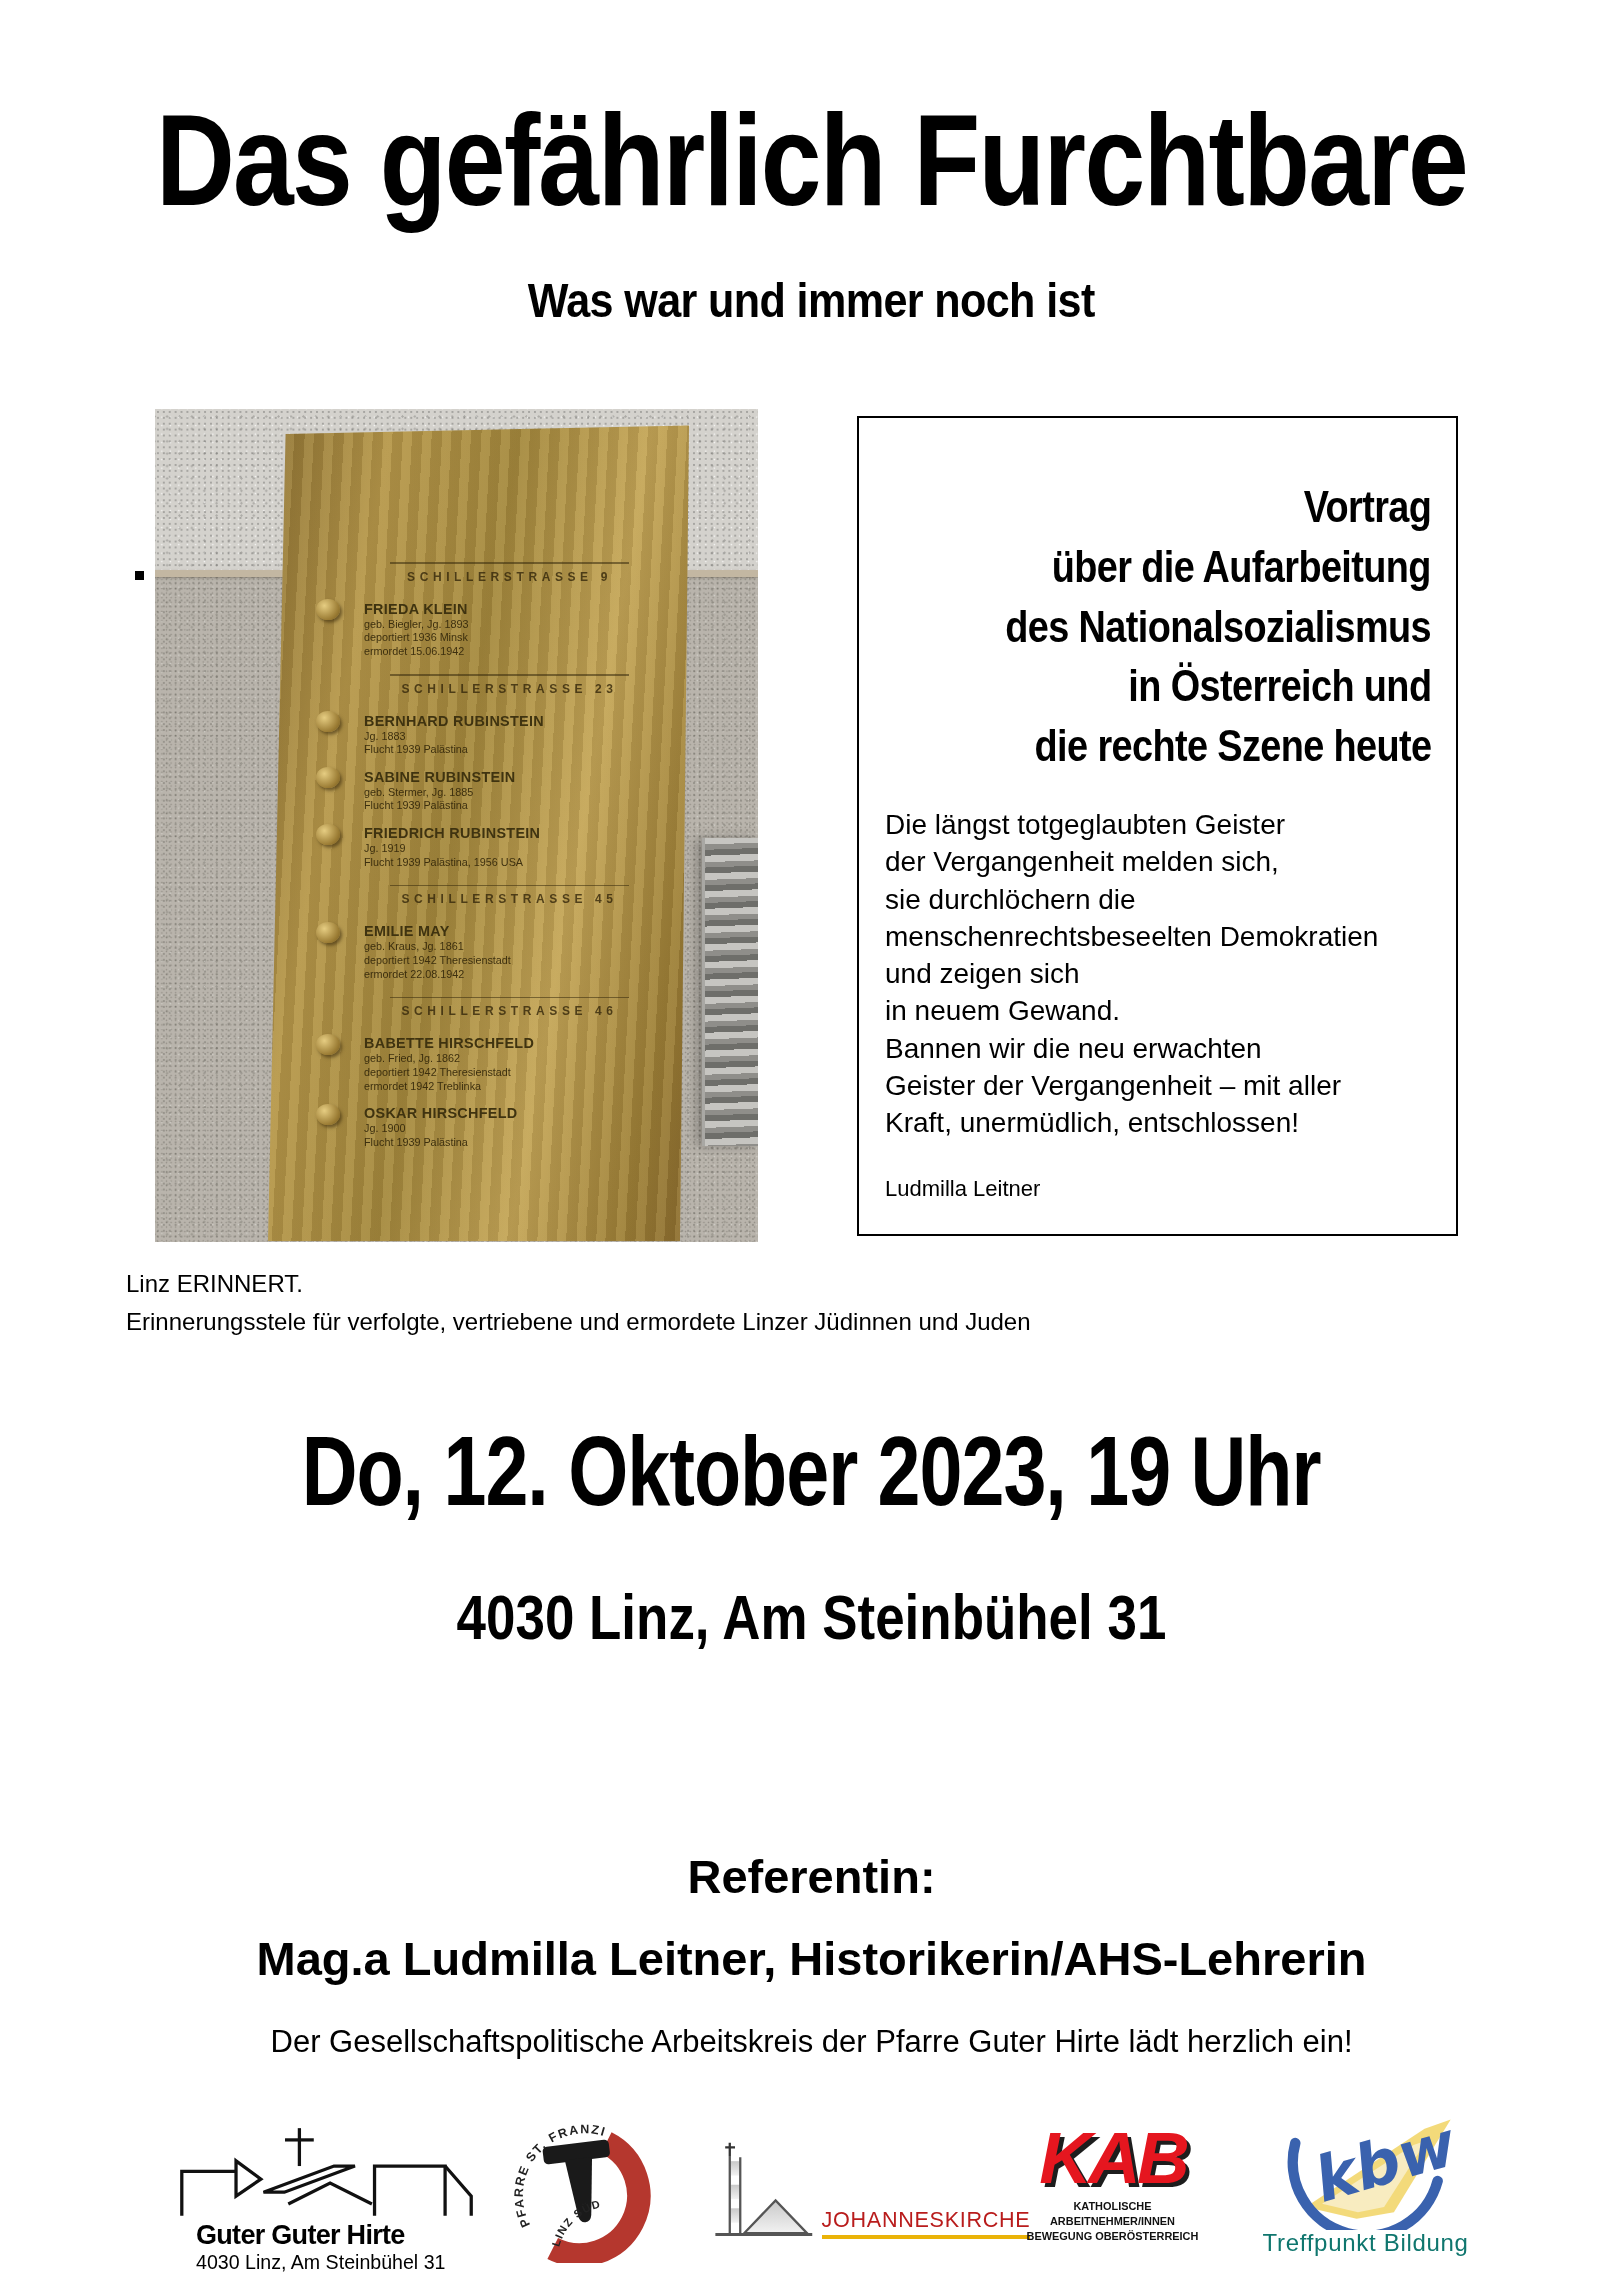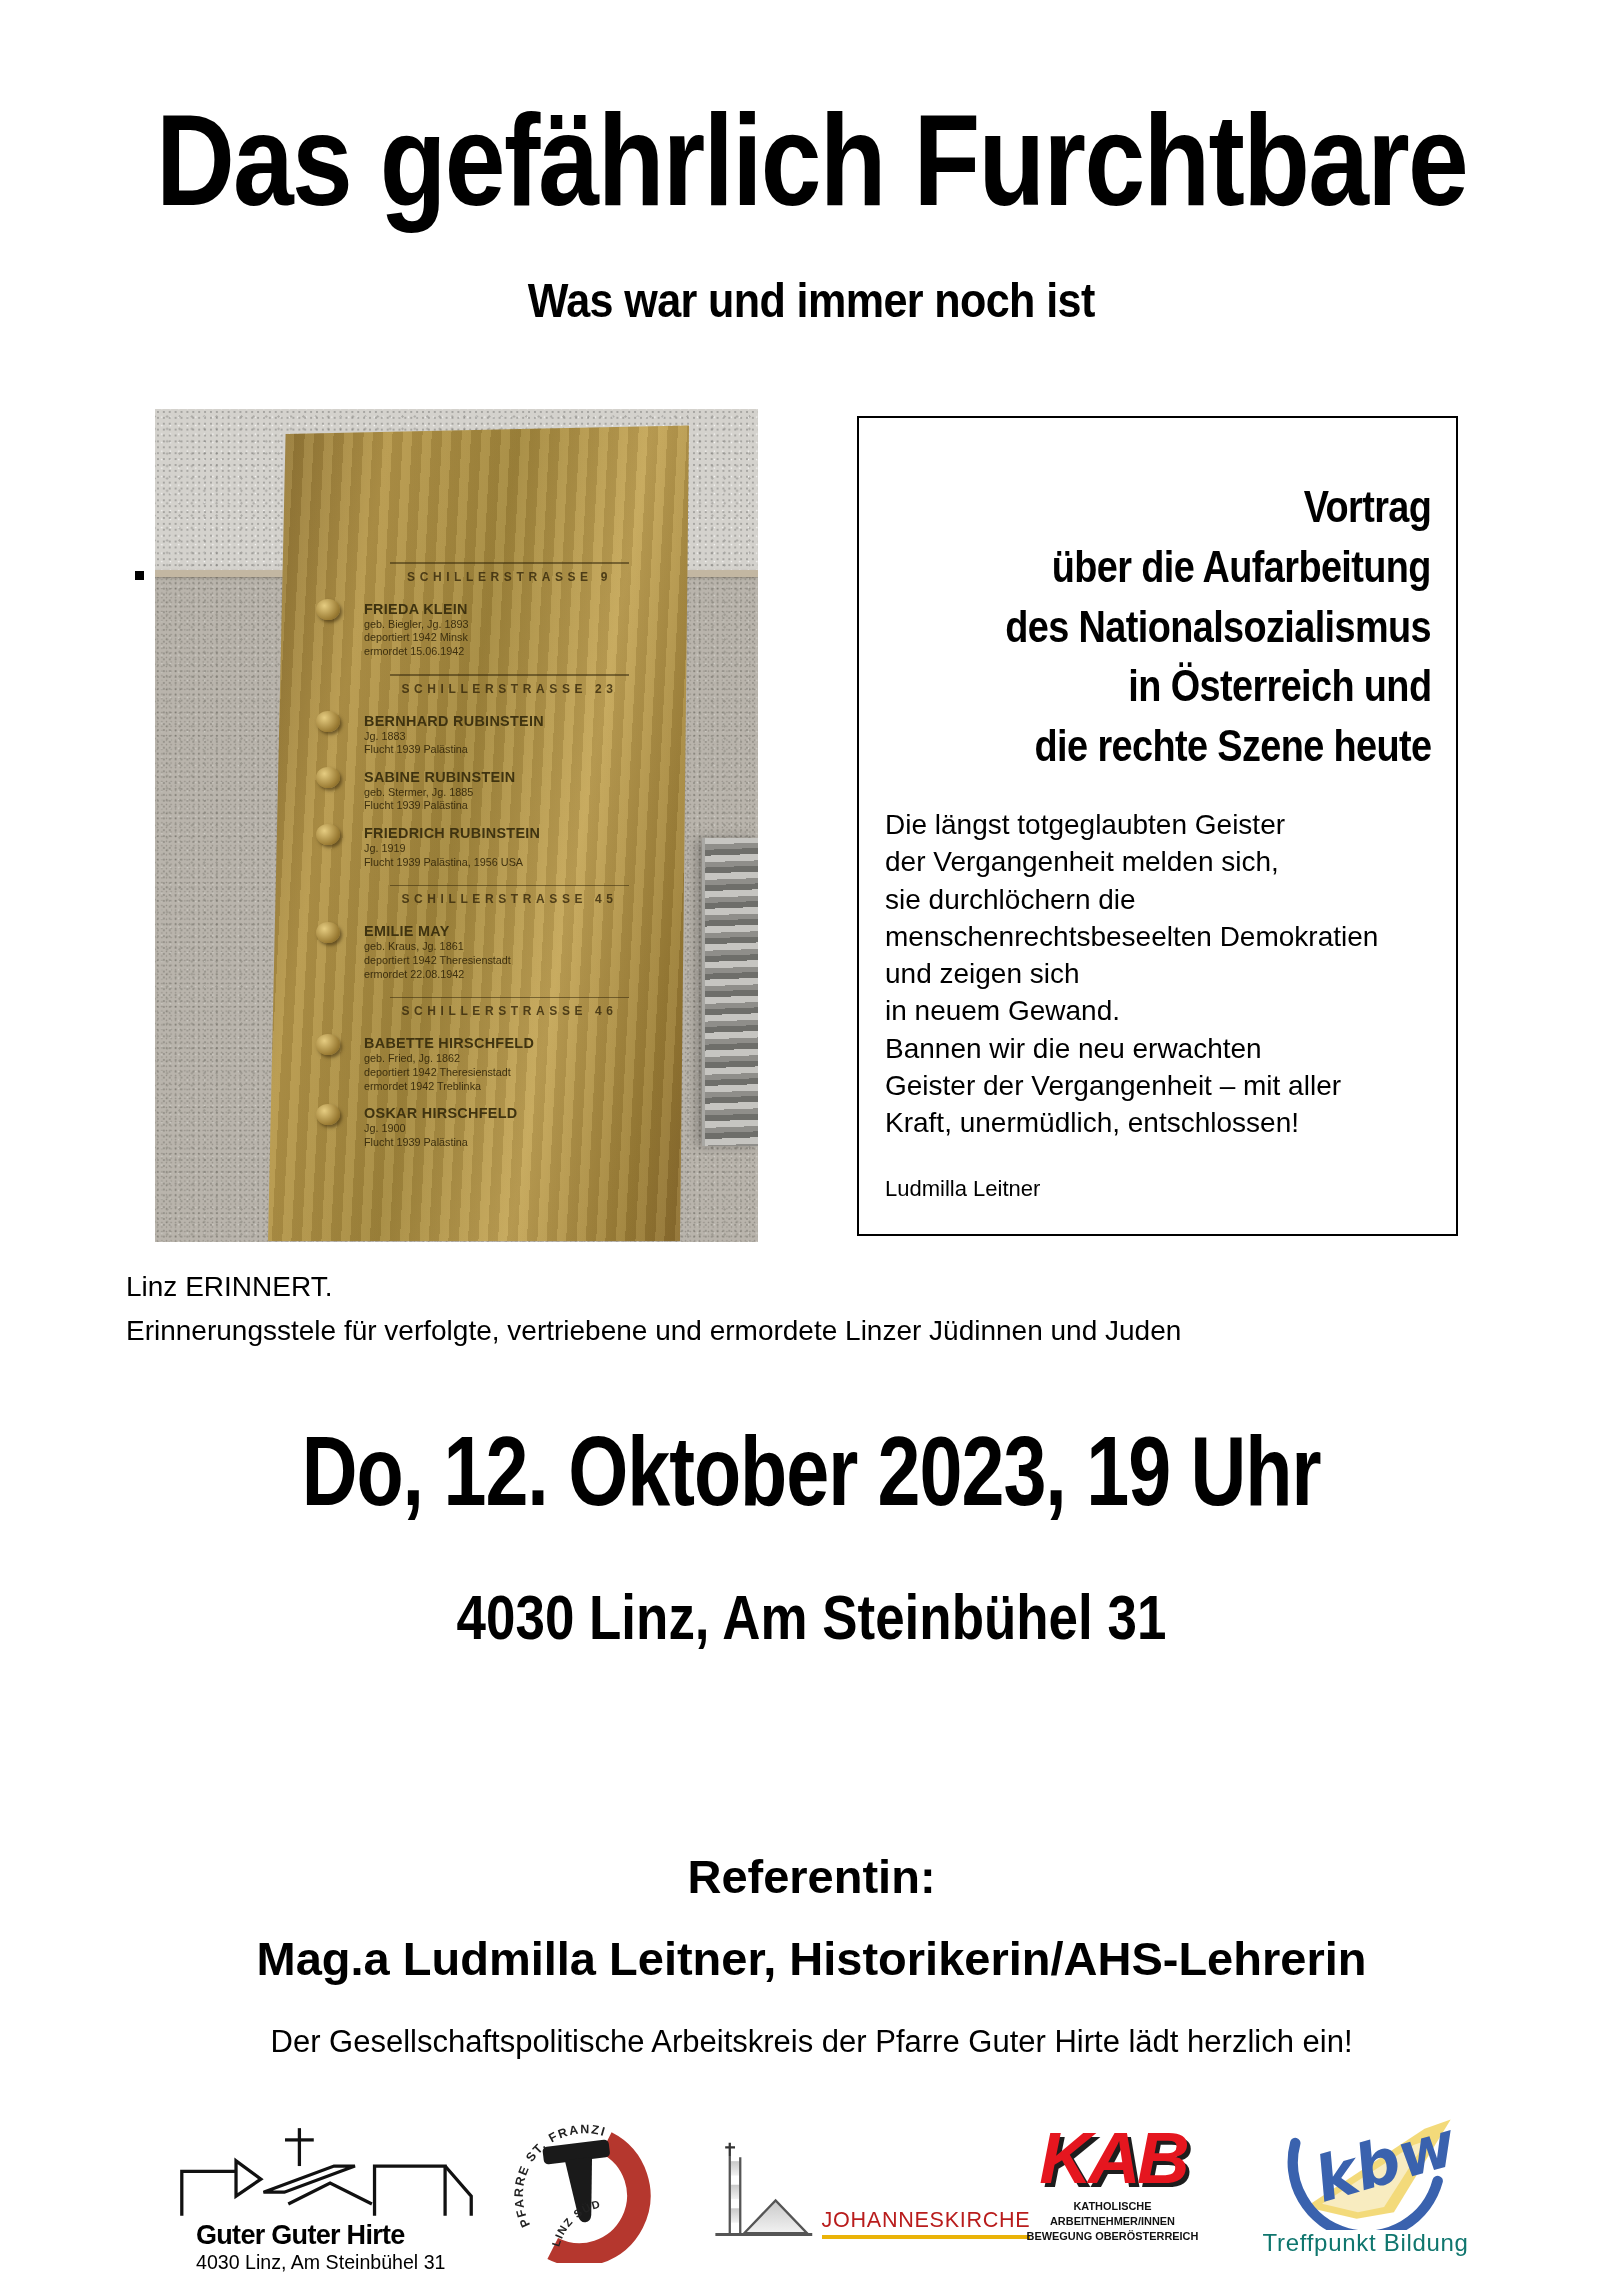--- a/index.html
+++ b/index.html
@@ -49,21 +49,21 @@
   .street-block.first{margin-top:0;}
   .street-rule{height:1.3px;background:rgba(55,42,12,.55);width:82%;margin:0 auto 5.9px;}
   .street{font-size:12px;font-weight:bold;letter-spacing:4.6px;color:rgba(55,42,12,.82);}
   .entry{position:relative;margin-bottom:11.8px;}
   .rivet{position:absolute;left:-48px;top:-1.3px;width:23.6px;height:21px;border-radius:50%;
          background:radial-gradient(circle at 35% 32%,#e6cd82,#9a7b33 68%,#6d5520);
          box-shadow:2px 2.6px 3.3px rgba(50,35,8,.55);}
   .pname{font-size:14.4px;font-weight:bold;letter-spacing:0.3px;line-height:17px;}
   .pdetail{font-size:10.8px;line-height:13.7px;color:rgba(55,42,12,.95);}
 
-  .caption{position:absolute;left:126px;top:1265px;font-size:28px;line-height:1.58;}
+  .caption{position:absolute;left:126px;top:1265px;font-size:24px;line-height:1.58;}
 
   
   .vbox{position:absolute;left:857px;top:416px;width:601px;height:820px;
         border:2.6px solid #000;box-sizing:border-box;}
   .vbox-title{margin-top:59px;padding-right:25px;font-size:44px;font-weight:bold;line-height:1.36;}
   .vbox-title .vline{text-align:right;}
   .vbox-title .cx{--sx:.86;letter-spacing:-0.7px;}
   .vbox-body{margin-top:30px;padding-left:26px;font-size:28px;line-height:1.33;}
   .vbox-attr{margin-top:35px;padding-left:26px;font-size:22px;}
 
@@ -117,21 +117,21 @@
       <div class="plaque-inner">
 
         <div class="street-block first">
           <div class="street-rule"></div>
           <div class="street">SCHILLERSTRASSE 9</div>
         </div>
         <div class="entry">
           <span class="rivet"></span>
           <div class="pname">FRIEDA KLEIN</div>
           <div class="pdetail">geb. Biegler, Jg. 1893</div>
-          <div class="pdetail">deportiert 1942 Minsk</div>
+          <div class="pdetail">deportiert 1936 Minsk</div>
           <div class="pdetail">ermordet 15.06.1942</div>
         </div>
 
         <div class="street-block">
           <div class="street-rule"></div>
           <div class="street">SCHILLERSTRASSE 23</div>
         </div>
         <div class="entry">
           <span class="rivet"></span>
           <div class="pname">BERNHARD RUBINSTEIN</div>

